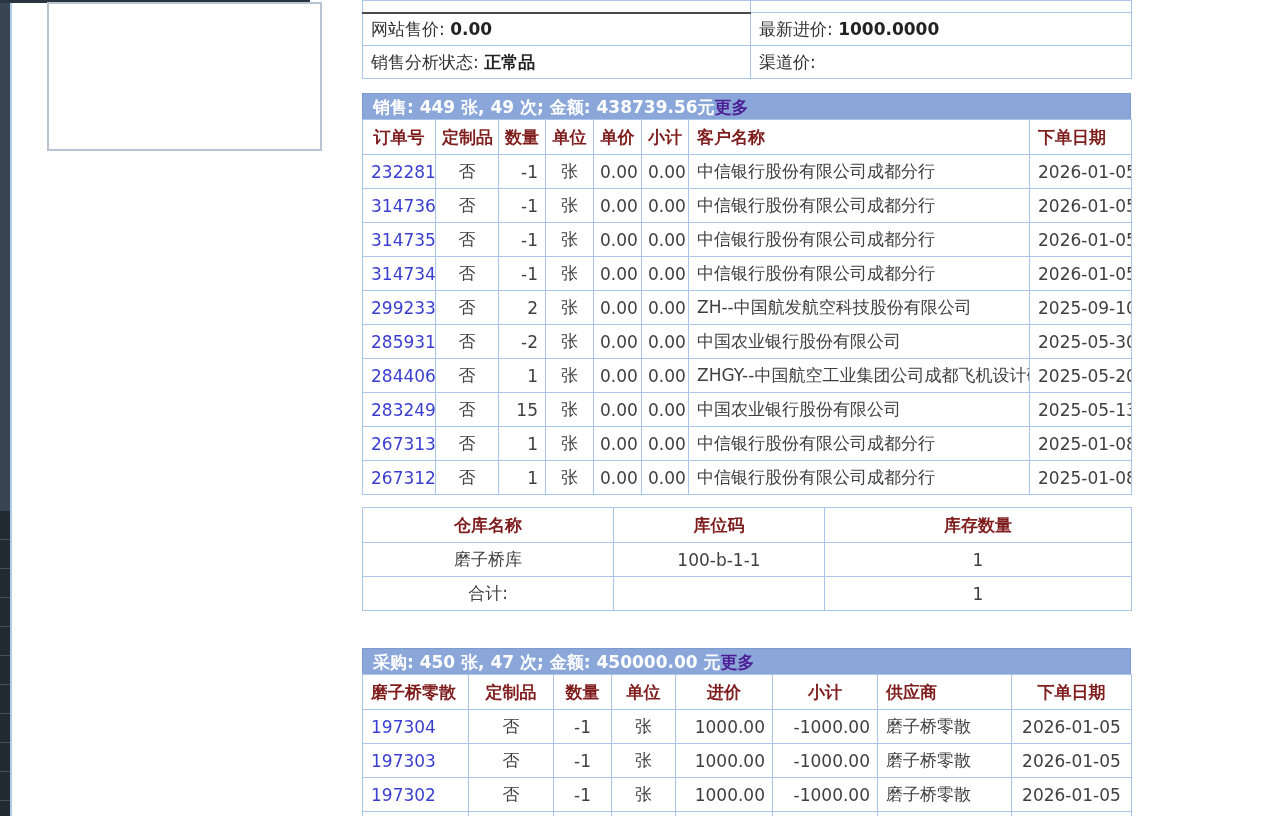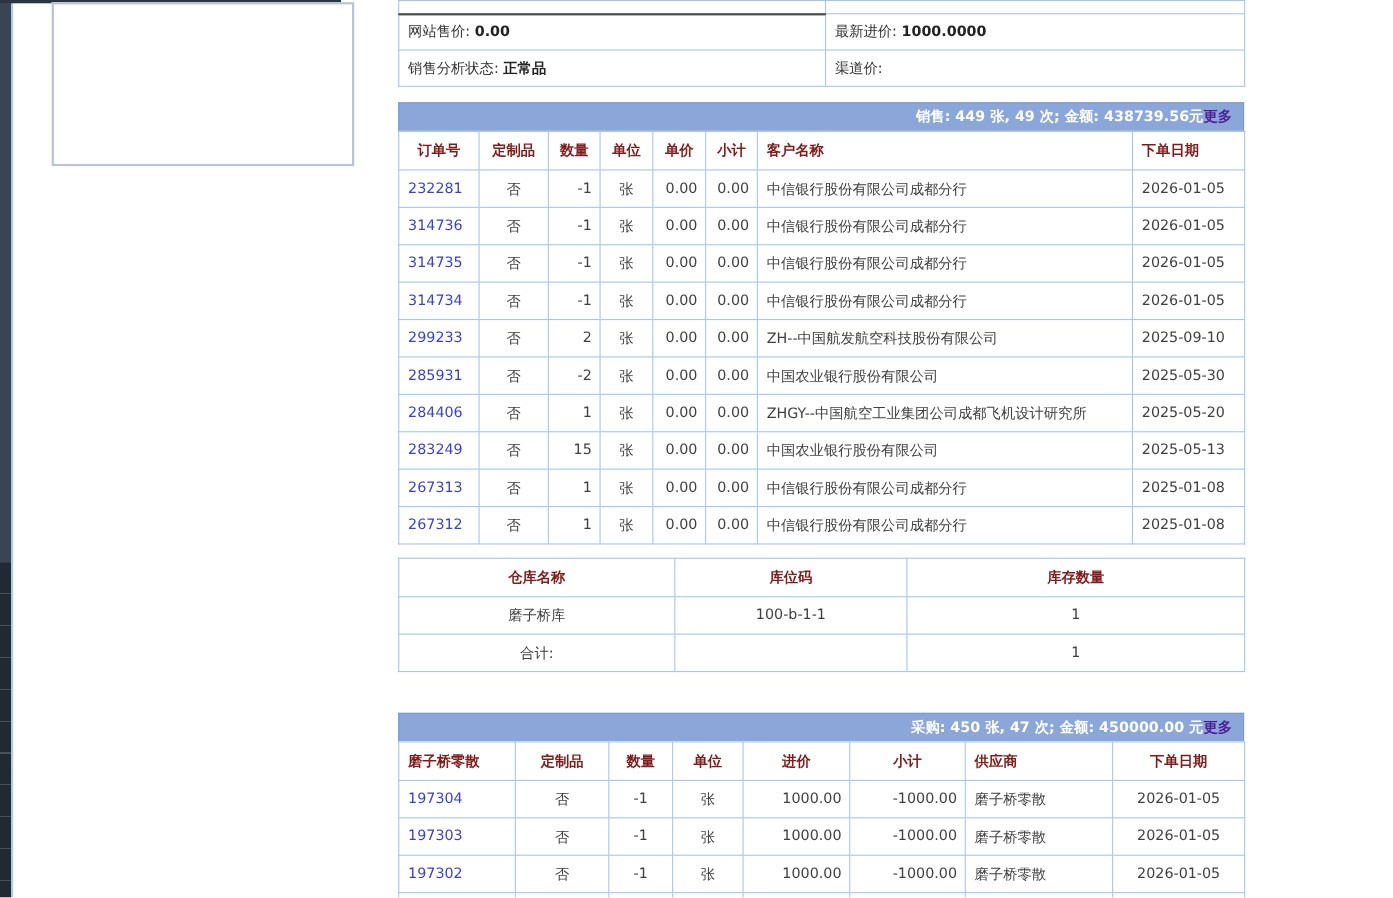--- a/index.html
+++ b/index.html
@@ -1,19 +1,19 @@
 <!DOCTYPE html>
 <html style="--header_bar: #8BA7D9; --table_border: #A9C6E8; --link: #3A3FD0; --sidebar_top: #3A4553; --sidebar_bottom: #212933; --sidebar_accent: #AECBE8; --top_bar: #2B3540; --box_border: #B9C4D2;"><head>
 <meta charset="utf-8">
 <style>
   html,body{margin:0;padding:0;}
   .screen{
     position:relative; width:1266px; height:816px; background:#ffffff;
     overflow:hidden; font-family:"DejaVu Sans","Liberation Sans",sans-serif;
-    font-size:13px; color:#333;
+    font-size:17px; color:#333;
   }
   
   .side-strip{position:absolute;left:0;top:0;width:10px;height:816px;}
   .side-top{position:absolute;left:0;top:0;width:10px;height:511px;background:var(--sidebar_top);}
   .side-bottom{
     position:absolute;left:0;top:511px;width:10px;height:305px;background:var(--sidebar_bottom);
     background-image:repeating-linear-gradient(to bottom, transparent 0 28px, rgba(255,255,255,0.18) 28px 29px);
   }
   .side-accent{position:absolute;left:10px;top:0;width:2px;height:816px;background:var(--sidebar_accent);}
   
@@ -34,21 +34,21 @@
   .info-table .val{font-weight:bold;color:#222;}
 
   
   .section{position:absolute;left:0;width:769px;}
   .sales-section{top:93px;}
   .inventory-section{top:507px;}
   .purchase-section{top:648px;}
   .bar{
     height:26px;line-height:26px;background:var(--header_bar);
     color:#fff;font-weight:bold;padding:0 10px;box-sizing:border-box;
-    display:flex;justify-content:flex-end;align-items:center;
+    display:flex;justify-content:flex-start;align-items:center;
     border:1px solid #7d9bcf;border-bottom:none;width:769px;
   }
   .bar a{color:#4c1d95;text-decoration:none;cursor:pointer;font-weight:bold;}
   .data-table th{height:35px;font-weight:bold;color:#7f1d1d;padding:0 6px;}
   .data-table td{height:34px;color:#404040;padding:0 6px;}
   .al{text-align:left;} .ac{text-align:center;} .ar{text-align:right;}
   .data-table .al{padding-left:8px;} .data-table .ar{padding-right:7px;}
   .data-table a{color:var(--link);text-decoration:none;cursor:pointer;}
   .data-table tr.partial td{height:4px;border-bottom:none;}
 </style>

